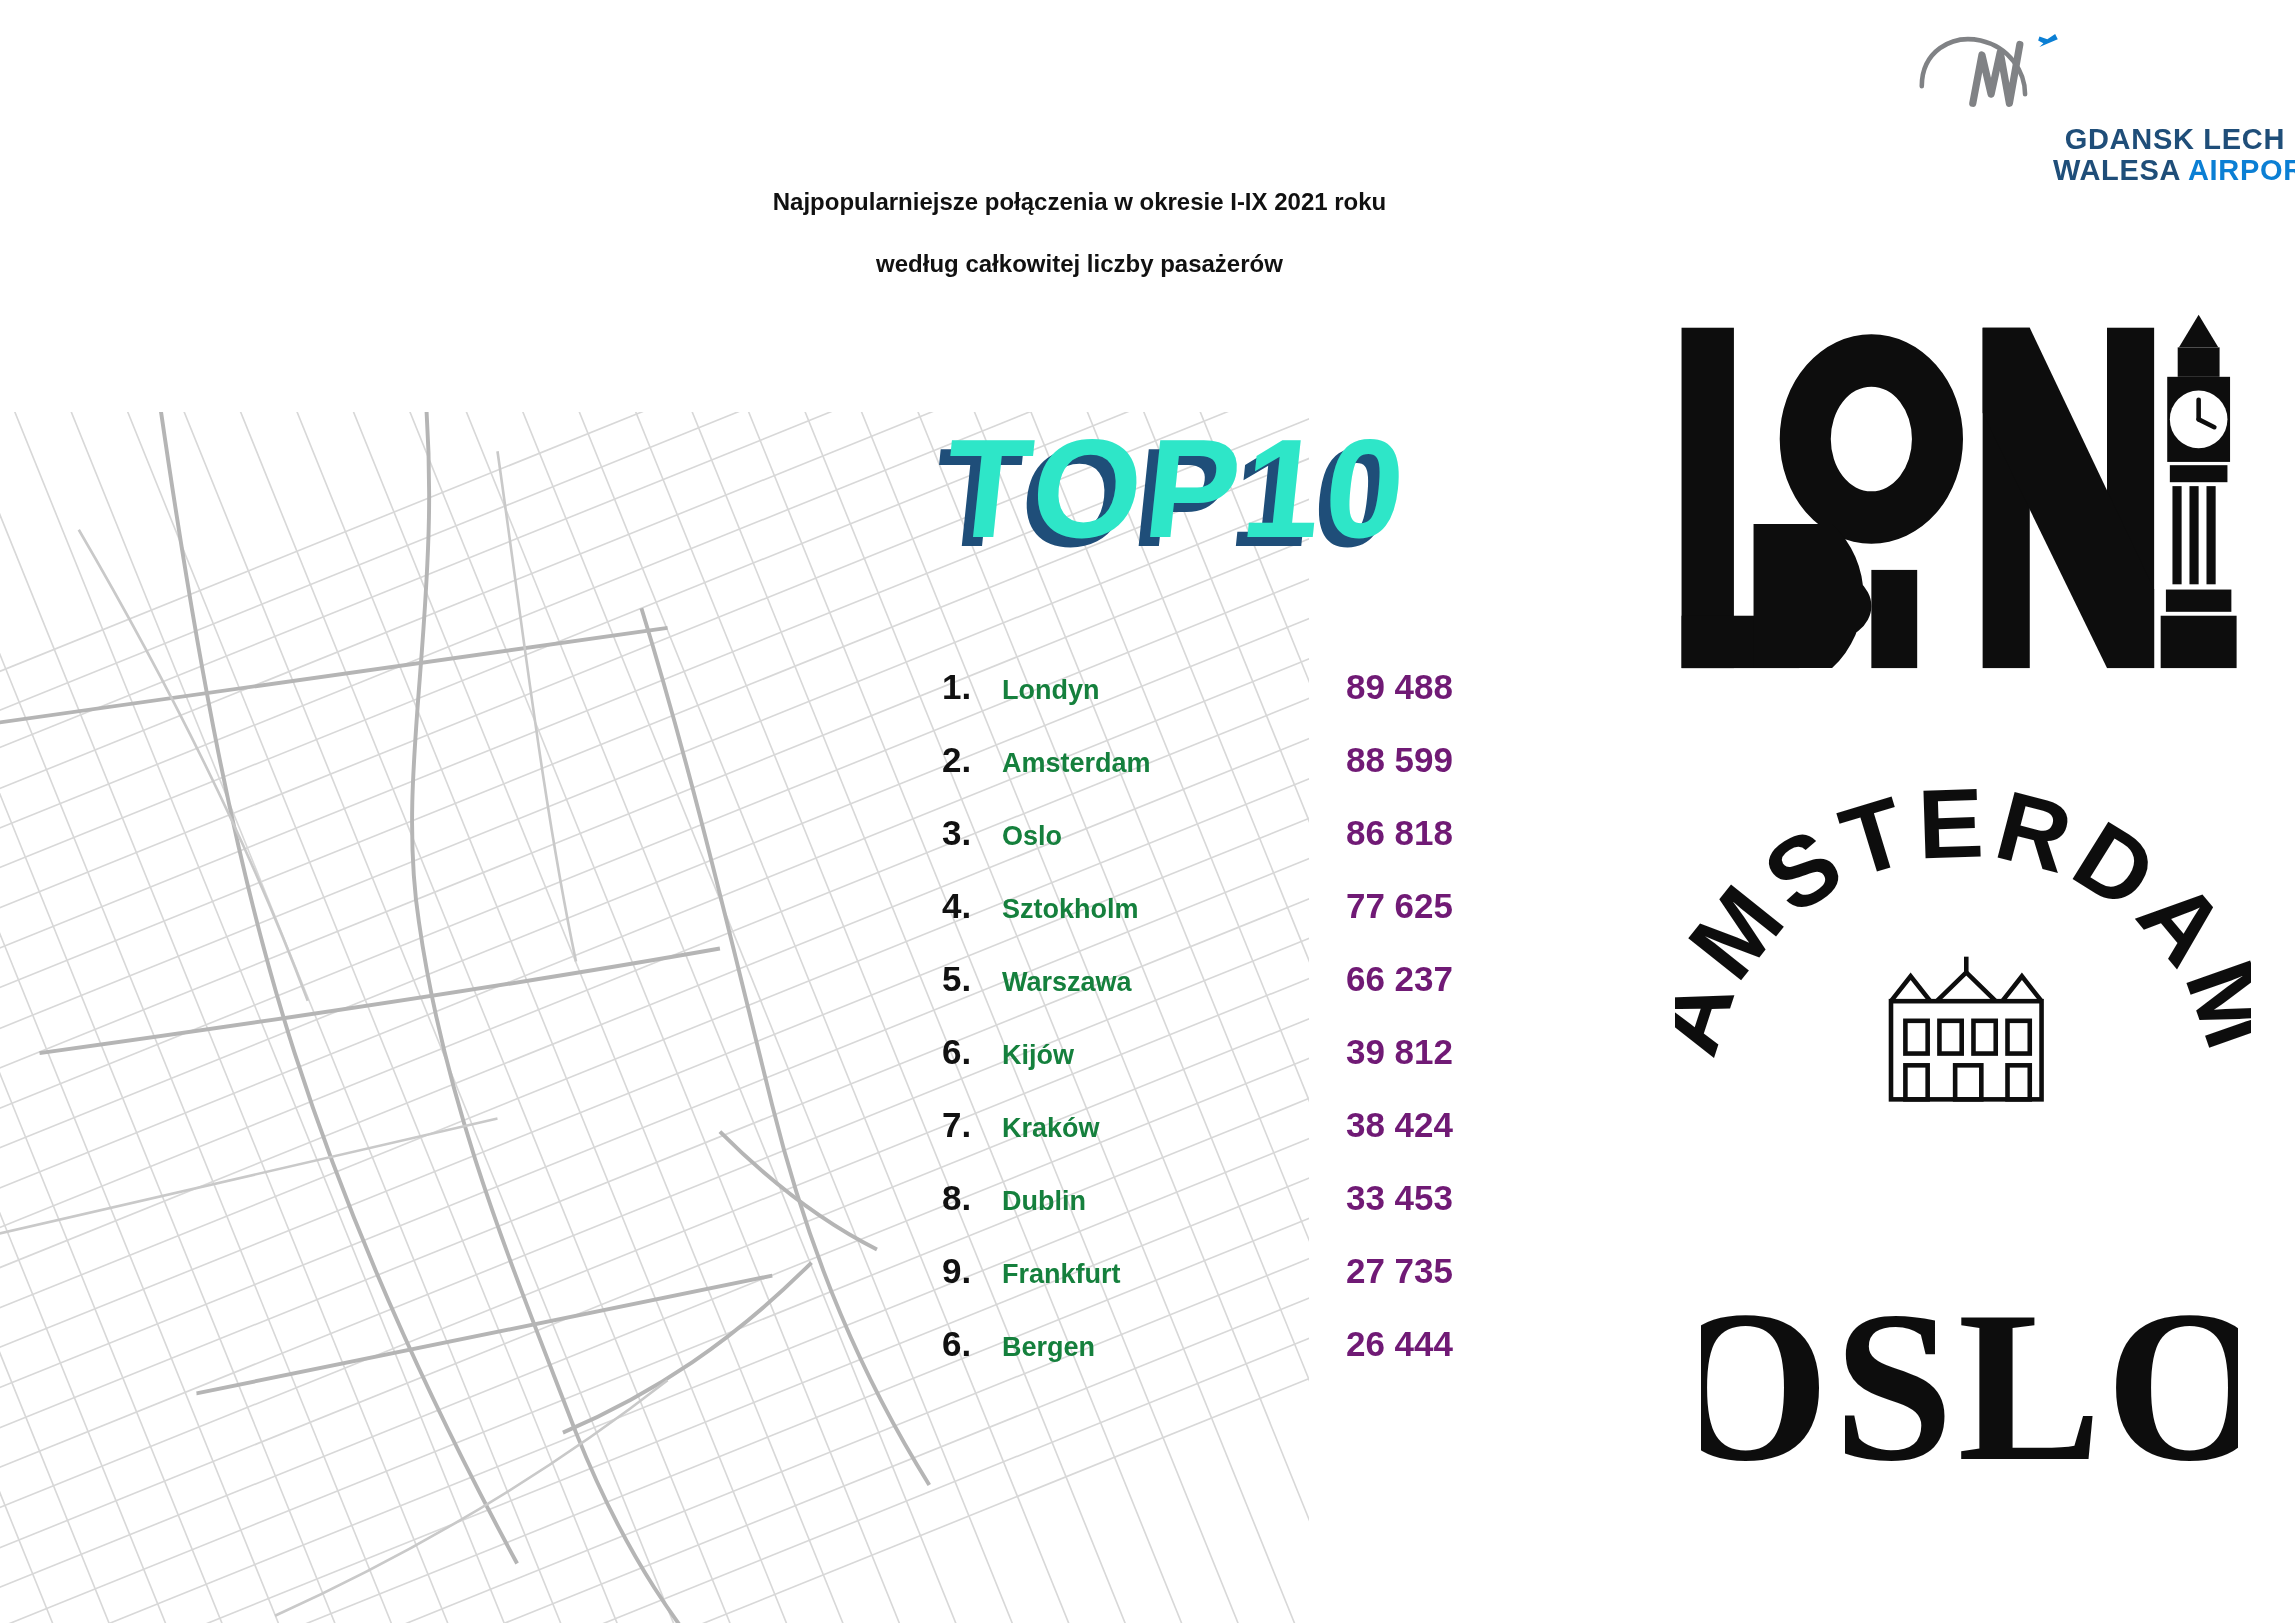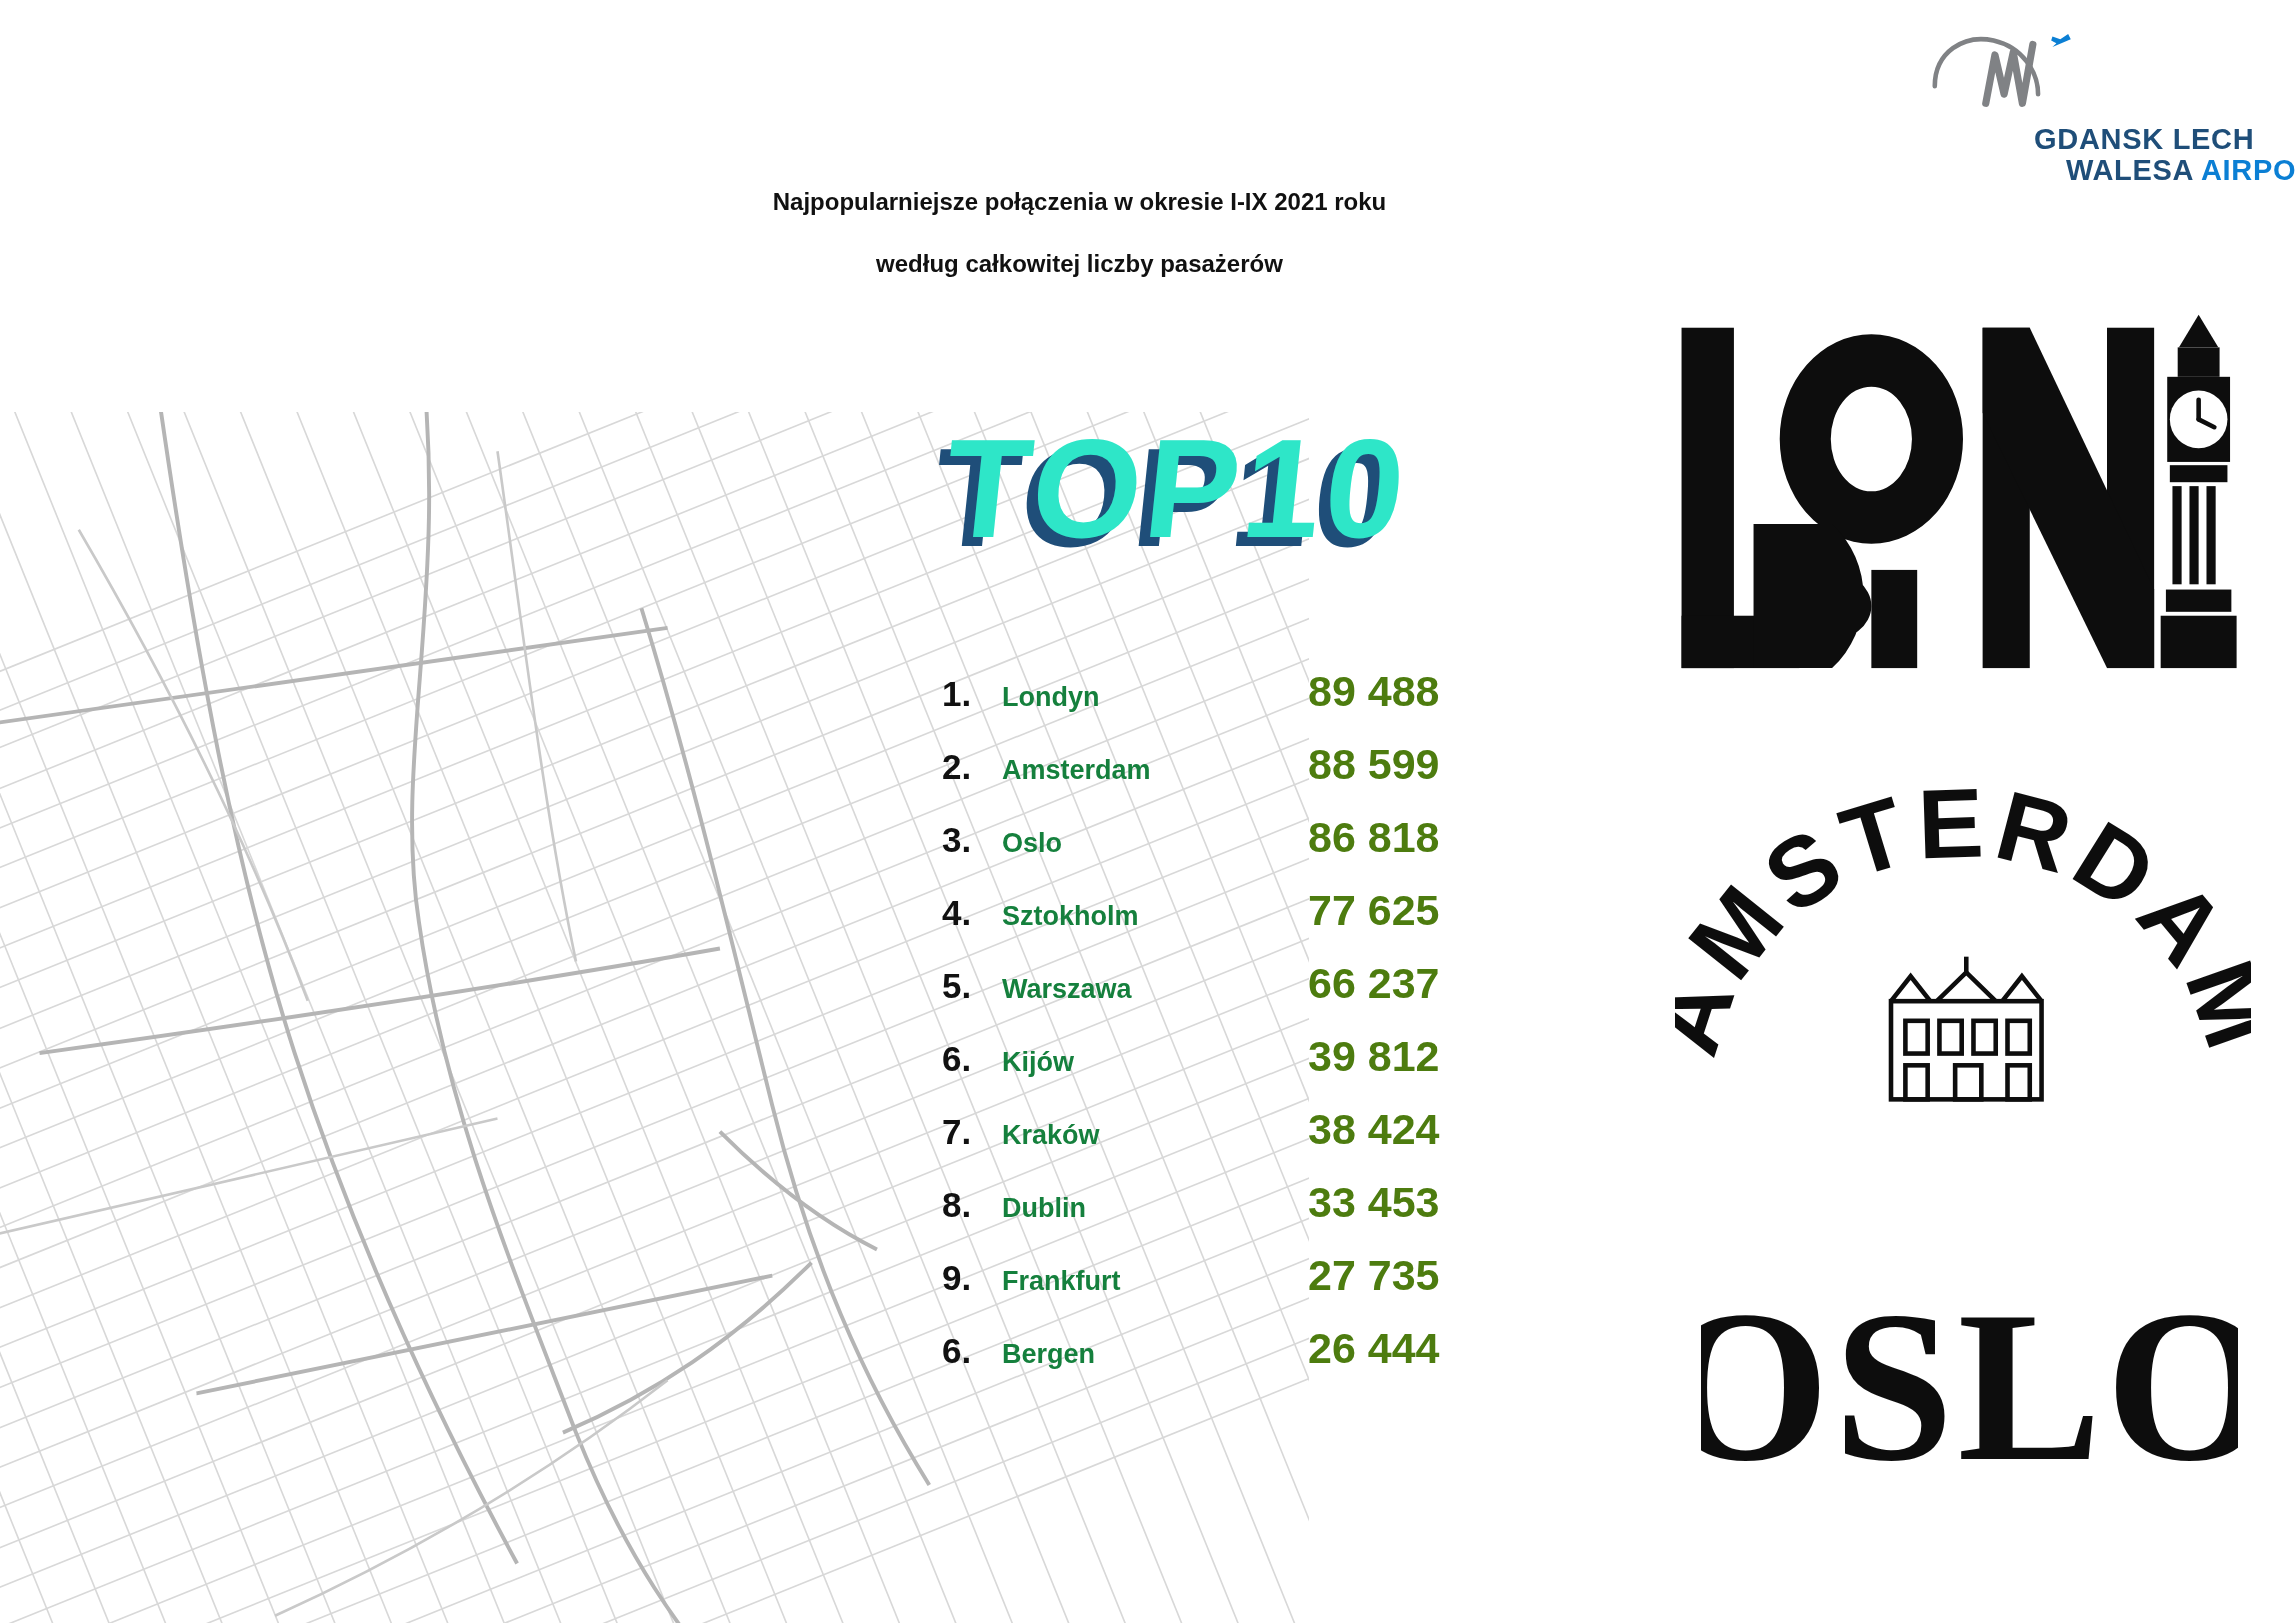--- a/index.html
+++ b/index.html
@@ -26,24 +26,25 @@
     overflow: hidden;
     pointer-events: none;
   }
   #map-background svg {
     display: block;
   }
 
   
   #airport-logo {
     position: absolute;
-    right: 39px;
+    right: 52px;
     top: 26px;
     width: 340px;
     height: 157px;
+    text-align: center;
   }
   #airport-logo .logo-swoosh {
     position: absolute;
     left: 6.5px;
     top: 0px;
     width: 170px;
     height: 118px;
   }
   #airport-logo .logo-text {
     position: absolute;
@@ -114,25 +115,25 @@
     text-align: left;
     white-space: nowrap;
   }
   .rank-city {
     font-size: 27px;
     font-weight: bold;
     color: #15803d;
     white-space: nowrap;
   }
   .rank-value {
-    font-size: 43px;
+    font-size: 35px;
     font-weight: bold;
-    color: #4d7c0f;
+    color: #701a75;
     width: 183px;
-    text-align: left;
+    text-align: center;
     white-space: nowrap;
   }
 
   
   .city-mark {
     position: absolute;
   }
   #city-mark-london { left: 1675px; top: 308px; width: 576px; height: 406px; }
   #city-mark-amsterdam { left: 1675px; top: 785px; width: 576px; height: 380px; }
   #city-mark-oslo { left: 1701px; top: 1243px; width: 537px; height: 275px; }

